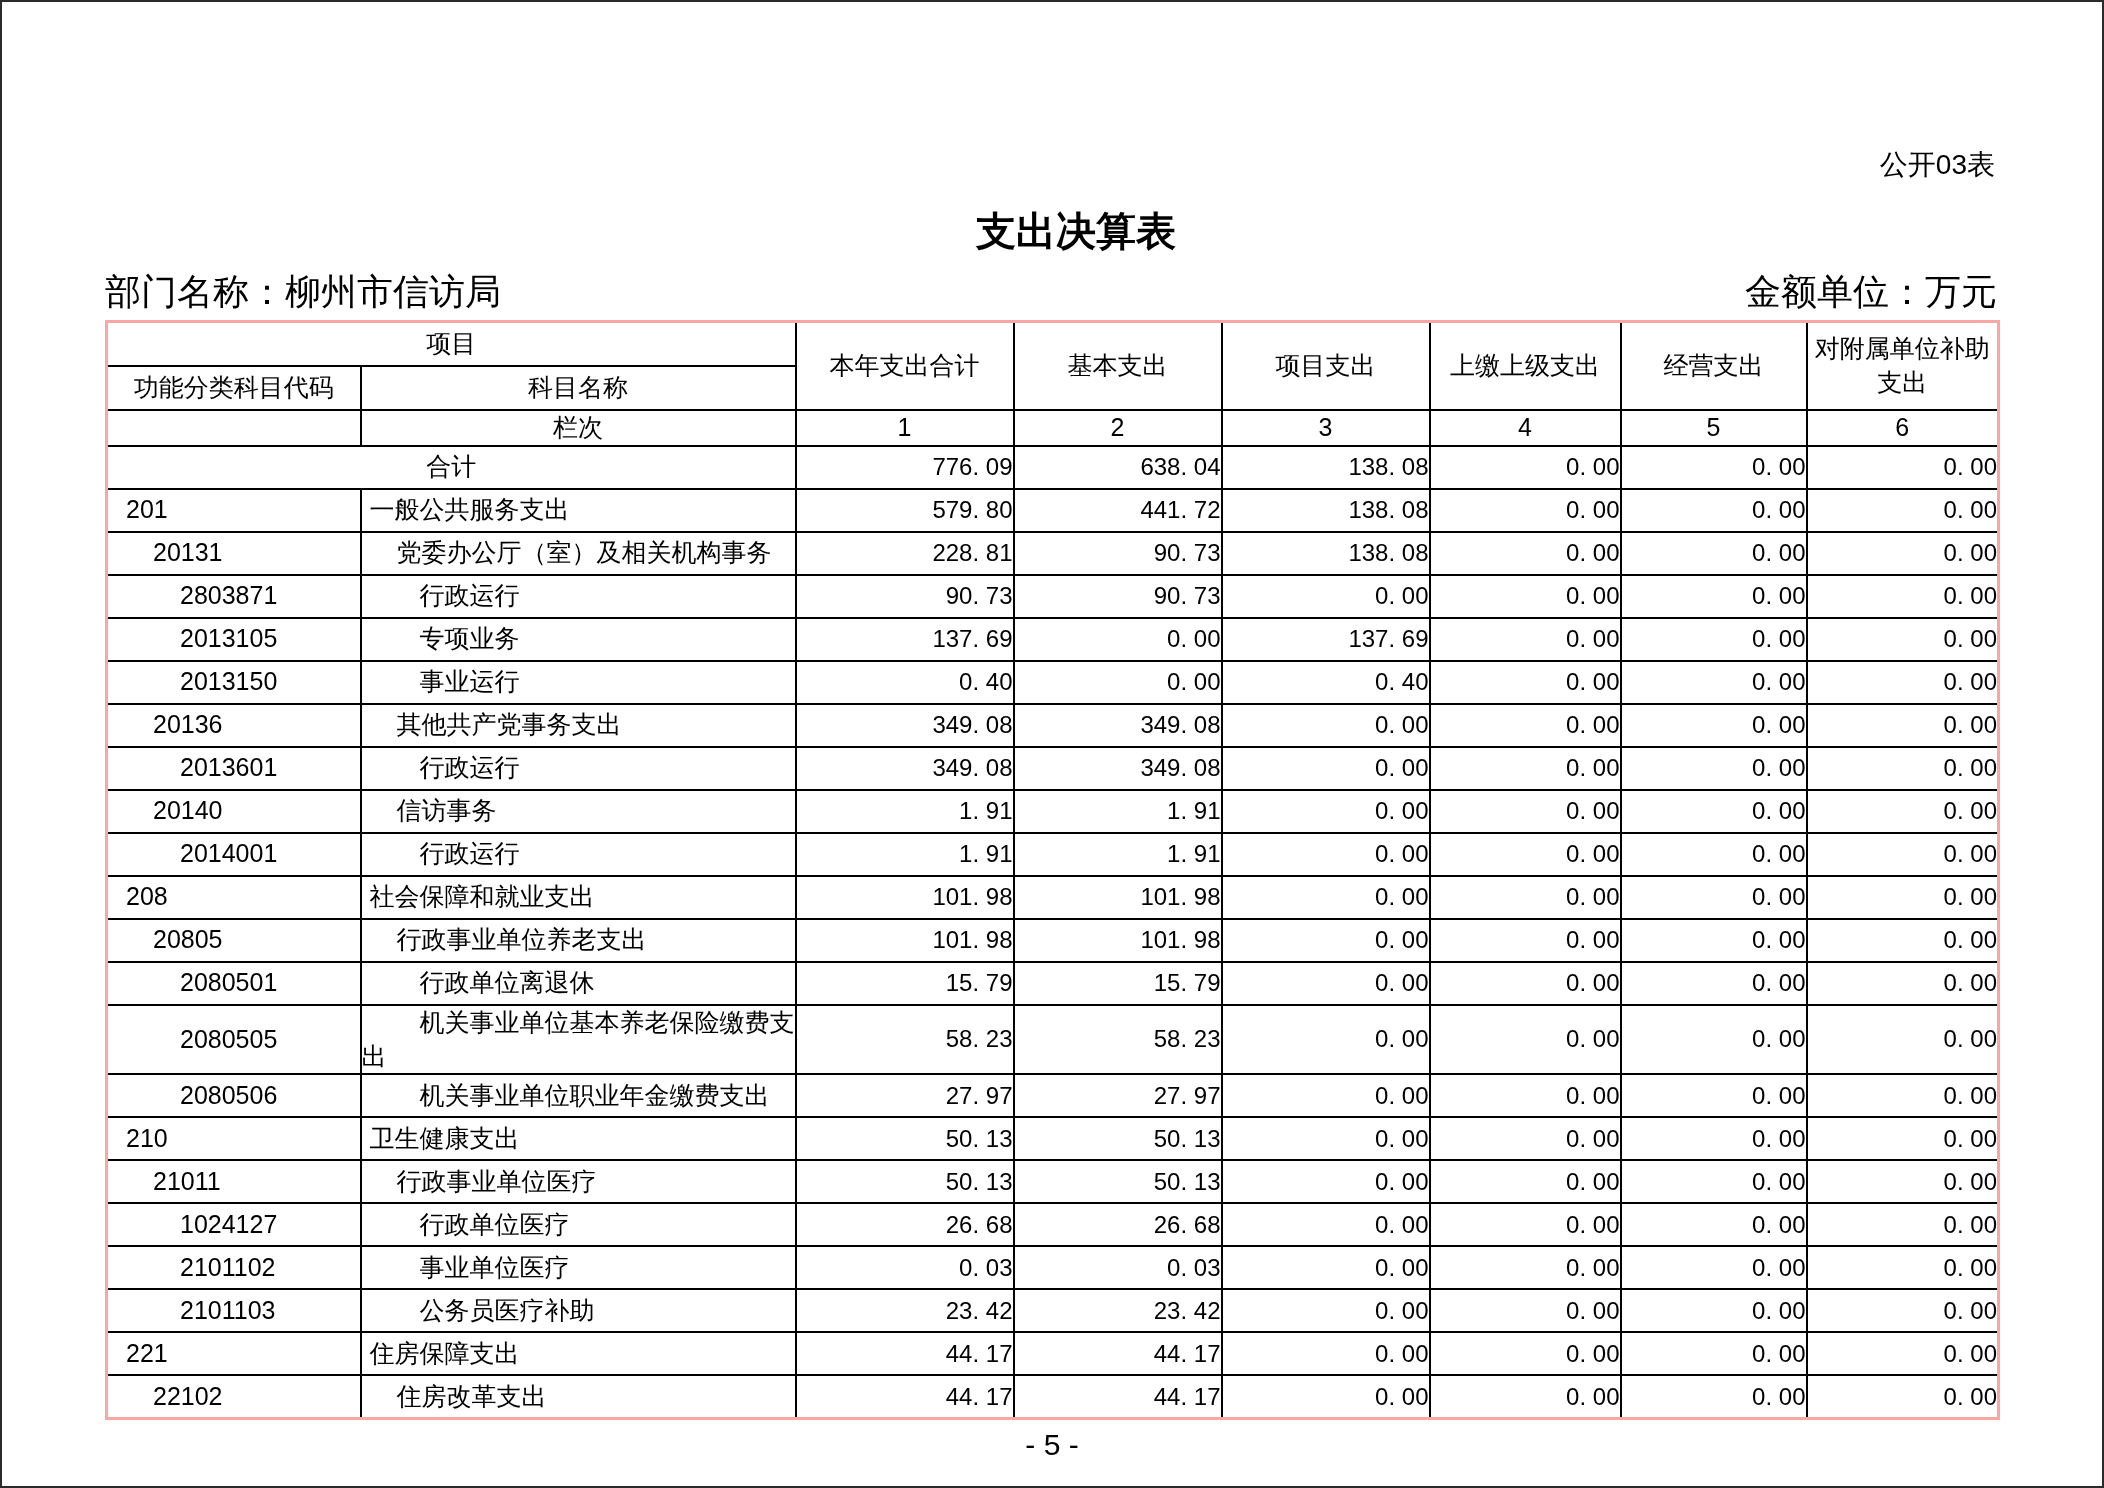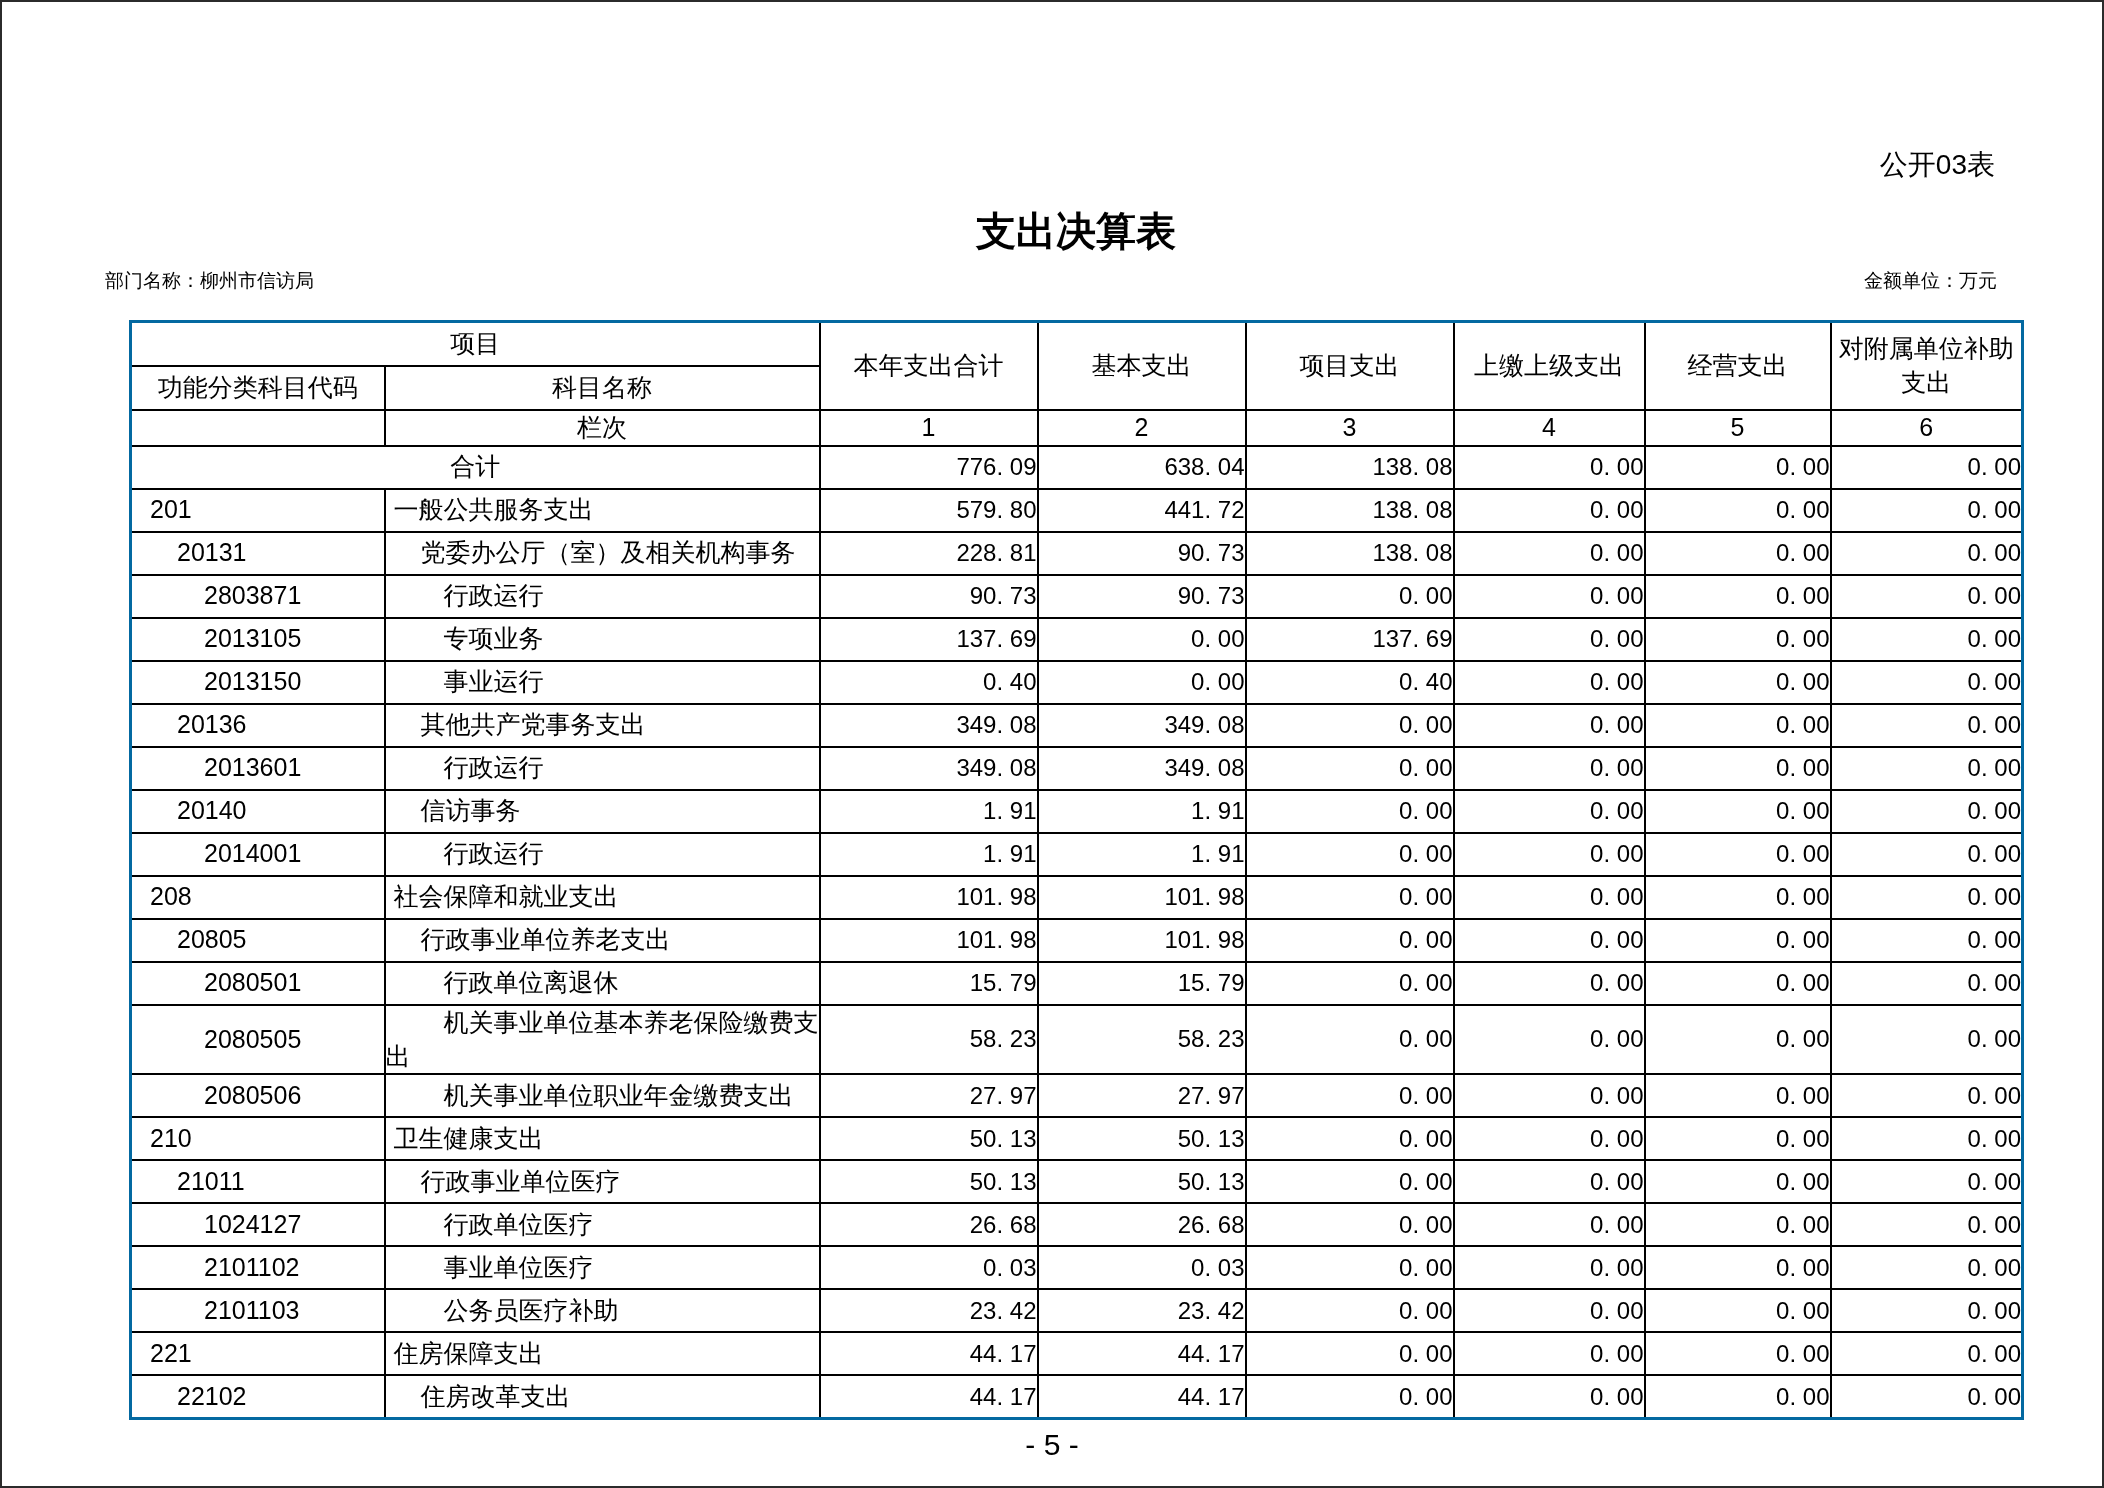--- a/index.html
+++ b/index.html
@@ -17,30 +17,29 @@
     position:absolute; top:144px; right:107px;
     font-size:28px;
   }
   .doc-title {
     position:absolute; top:194px; left:16px; width:100%;
     text-align:center; font-size:40px; font-weight:bold; margin:8px;
   }
   .meta-row {
     position:absolute; top:266px; left:103px; width:1892px;
     display:flex; justify-content:space-between;
-    font-size:19px;
+    font-size:36px;
     align-items:flex-end;
   }
   table.report {
     position:absolute; top:318px; left:103px;
     width:1892px;
     border-collapse:collapse; table-layout:fixed;
     font-size:25px;
-    border:3px solid #0369a1;
-    margin-left:24px;
+    border:3px solid #fca5a5;
   }
   table.report td {
     border:2px solid #000;
     padding:0;
     vertical-align:middle;
     overflow:hidden;
     line-height:1.35;
   }
   thead td { text-align:center; }
   tr.h-row1 td { height:42px; }

